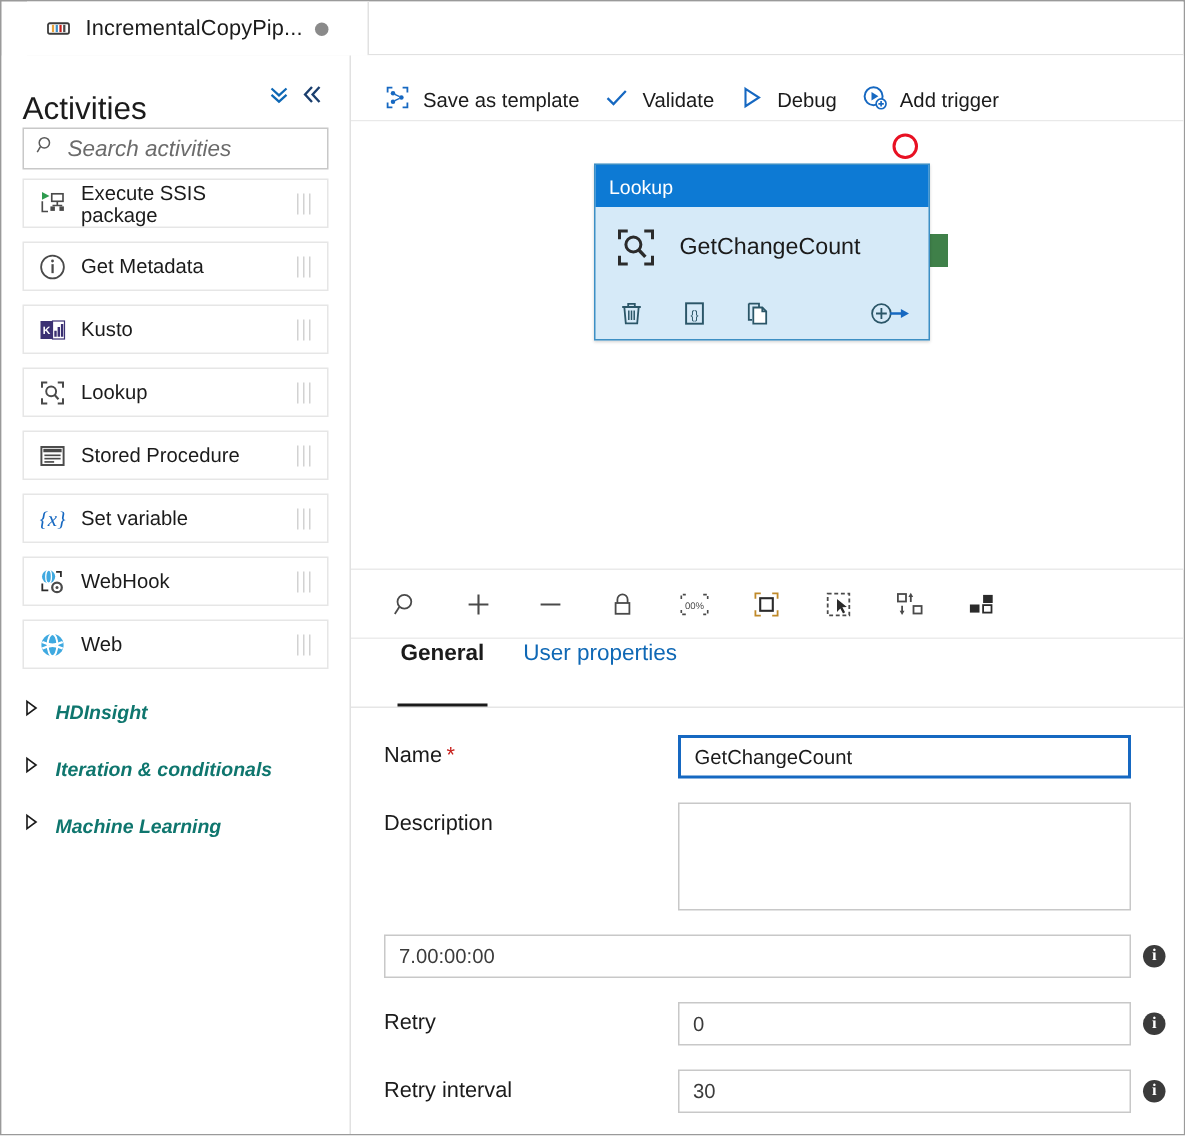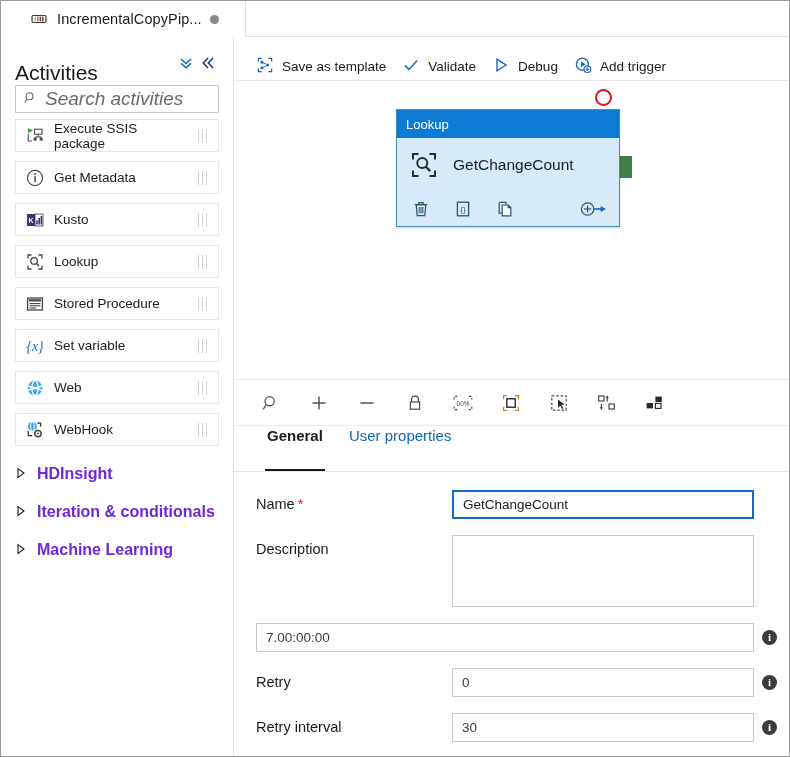--- a/index.html
+++ b/index.html
@@ -65,21 +65,21 @@
   }
   .search-wrap { padding: 4px 14px 0 14px; }
   .search-box {
     position: relative; height: 28px;
     border: 1px solid #c8c8c8; background: #ffffff;
     display: flex; align-items: center;
   }
   .search-box .s-icon { margin: 0 6px 0 8px; flex: 0 0 13px; }
   .search-box input {
     border: 0; outline: 0; flex: 1; height: 26px;
-    font-size: 19px; font-style: italic; color: #5b5b5b;
+    font-size: 15px; font-style: italic; color: #5b5b5b;
     font-family: "Liberation Sans", sans-serif; background: transparent;
   }
   .search-box input::placeholder { color: #6b6b6b; font-style: italic; opacity: 1; }
 
   .act-list { padding: 6px 14px 0 14px; }
   .act-item {
     height: 33px; margin-bottom: 9px;
     border: 1px solid #e6e6e6; background: #ffffff;
     display: flex; align-items: center; cursor: move;
   }
@@ -90,21 +90,21 @@
   }
   .act-item .a-label { flex: 1; font-size: 13.5px; color: #1b1b1b; }
   .act-item .grip { flex: 0 0 20px; margin-right: 6px; display: flex; gap: 3px; justify-content: center; }
   .act-item .grip i { display: block; width: 1px; height: 14px; background: #d2d2d2; }
 
   .group-row {
     display: flex; align-items: center; height: 38px;
     padding-left: 14px; cursor: pointer;
   }
   .group-row .caret { width: 16px; flex: 0 0 16px; margin-right: 6px; }
-  .group-row .g-label { font-size: 16px; color: #6d28d9; font-weight: 600; }
+  .group-row .g-label { font-size: 13px; color: #0f766e; font-weight: 600; font-style: italic; }
 
   
   .right-side {
     position: absolute; left: 233px; top: 36px;
     width: 557px; height: 721px; background: #ffffff;
   }
 
   .cmdbar {
     height: 44px; border-bottom: 1px solid #e9e9e9;
     display: flex; align-items: center; padding-left: 16px; gap: 0;
@@ -364,46 +364,46 @@
             <i></i>
             <i></i>
             <i></i>
           </span>
       </div>
 
 
       <div class="act-item">
         <span class="a-icon">
           <svg width="20" height="20" viewBox="0 0 20 20">
-            <circle cx="10" cy="10" r="7.4" fill="#3fa9e0"></circle>
-            <path d="M3.2 8 Q10 11.5 16.8 8" fill="none" stroke="#ffffff" stroke-width="1.5"></path>
-            <path d="M3.2 12.4 Q10 8.8 16.8 12.4" fill="none" stroke="#ffffff" stroke-width="1.5"></path>
-            <ellipse cx="10" cy="10" rx="3.2" ry="7.4" fill="none" stroke="#ffffff" stroke-width="1.3"></ellipse>
-          </svg>
-        </span>
-        <span class="a-label">Web</span>
-        <span class="grip">
-            <i></i>
-            <i></i>
-            <i></i>
-          </span>
-      </div>
-
-      <div class="act-item">
-        <span class="a-icon">
-          <svg width="20" height="20" viewBox="0 0 20 20">
             <circle cx="7.4" cy="6.4" r="4.4" fill="#3fa9e0"></circle>
             <ellipse cx="7.4" cy="6.4" rx="1.9" ry="4.4" fill="none" stroke="#ffffff" stroke-width="0.9"></ellipse>
             <path d="M12.4 3.2 h3.2 v3.4" fill="none" stroke="#2b2b2b" stroke-width="1.2"></path>
             <path d="M3.2 11 V15.6 H7.2" fill="none" stroke="#2b2b2b" stroke-width="1.2"></path>
             <circle cx="13" cy="13.6" r="3.2" fill="none" stroke="#4a4a4a" stroke-width="1.5"></circle>
             <circle cx="13" cy="13.6" r="1" fill="#4a4a4a"></circle>
           </svg>
         </span>
         <span class="a-label">WebHook</span>
+        <span class="grip">
+            <i></i>
+            <i></i>
+            <i></i>
+          </span>
+      </div>
+
+      <div class="act-item">
+        <span class="a-icon">
+          <svg width="20" height="20" viewBox="0 0 20 20">
+            <circle cx="10" cy="10" r="7.4" fill="#3fa9e0"></circle>
+            <path d="M3.2 8 Q10 11.5 16.8 8" fill="none" stroke="#ffffff" stroke-width="1.5"></path>
+            <path d="M3.2 12.4 Q10 8.8 16.8 12.4" fill="none" stroke="#ffffff" stroke-width="1.5"></path>
+            <ellipse cx="10" cy="10" rx="3.2" ry="7.4" fill="none" stroke="#ffffff" stroke-width="1.3"></ellipse>
+          </svg>
+        </span>
+        <span class="a-label">Web</span>
         <span class="grip">
             <i></i>
             <i></i>
             <i></i>
           </span>
       </div>
 
     </div>
 
     <div>

